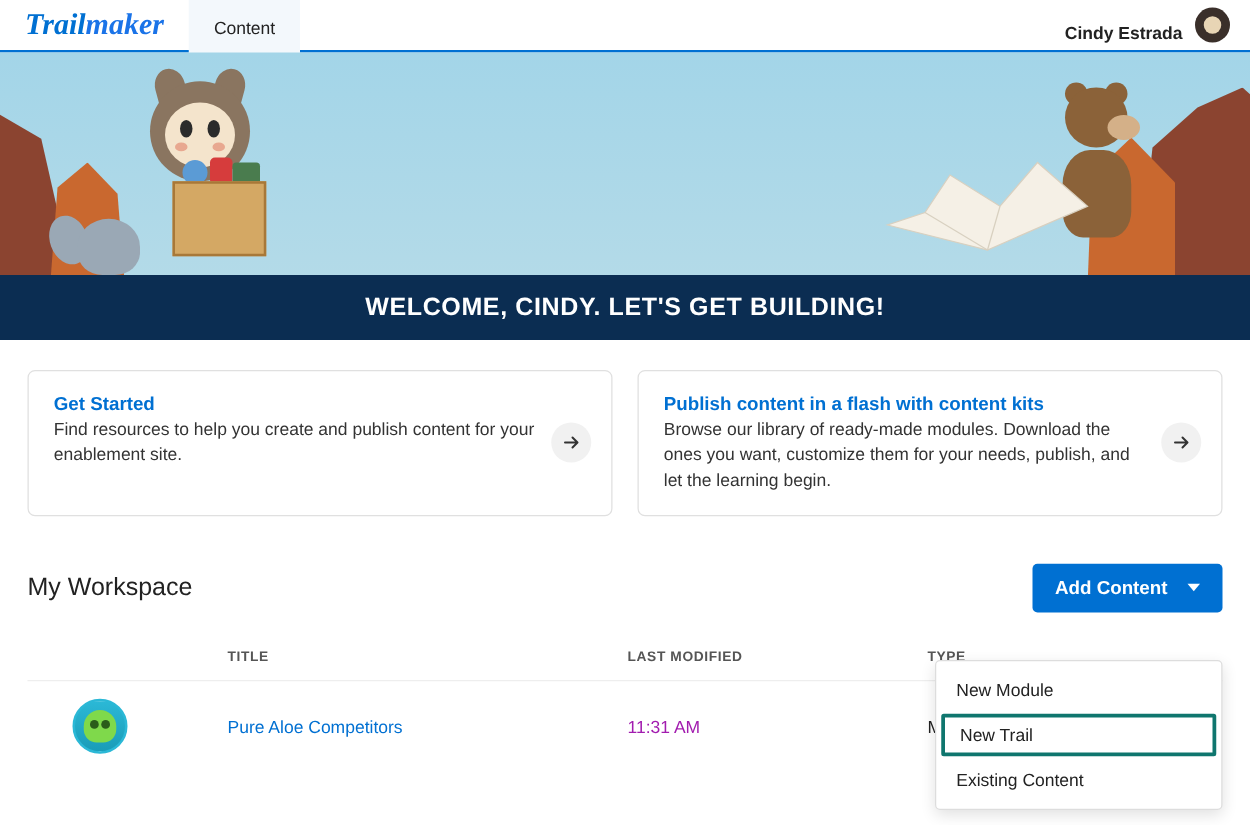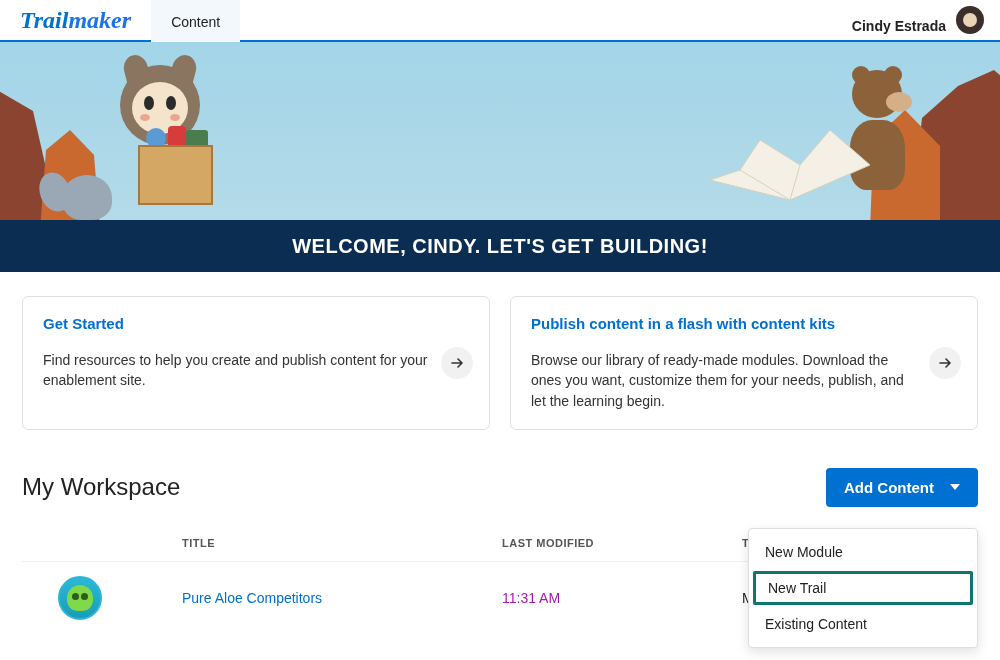--- a/index.html
+++ b/index.html
@@ -52,27 +52,27 @@
 .bear-ear { position: absolute; width: 18px; height: 18px; background: #8b6239; border-radius: 50%; }
 .bear-ear.l { top: -4px; left: 22px; }
 .bear-ear.r { top: -4px; left: 54px; }
 .bear-snout { position: absolute; top: 22px; left: 34px; width: 26px; height: 20px; background: #d4b088; border-radius: 50%; }
 .boat { position: absolute; right: 130px; bottom: 10px; width: 180px; height: 100px; }
 .boat-shape { width: 100%; height: 100%; }
 
 .content { padding: 24px 22px 0; background: #fff; }
 .cards { display: flex; gap: 20px; }
 .card { flex: 1; border: 1px solid #e0e0e0; border-radius: 6px; padding: 18px 55px 18px 20px; position: relative; min-height: 100px; }
-.card-title { color: #0070d2; font-weight: 600; font-size: 15px; margin-bottom: 18px; }
+.card-title { color: #0070d2; font-weight: 600; font-size: 15px; margin-bottom: 1px; }
 .card-body { color: #333; font-size: 14px; line-height: 1.45; }
 .card-arrow { position: absolute; right: 16px; top: 50%; transform: translateY(-50%); width: 32px; height: 32px; border-radius: 50%; background: #f1f1f1; display: flex; align-items: center; justify-content: center; cursor: pointer; color: #333; }
 
 .workspace { margin-top: 38px; }
 .ws-head { display: flex; align-items: center; justify-content: space-between; margin-bottom: 18px; }
-.ws-title { font-size: 24px; font-weight: 400; color: #222; }
+.ws-title { font-size: 20px; font-weight: 400; color: #222; }
 .add-btn { background: #0070d2; color: #fff; border: none; padding: 11px 18px; font-size: 15px; font-weight: 600; border-radius: 4px; display: flex; align-items: center; gap: 16px; cursor: pointer; }
 .caret { width: 0; height: 0; border-left: 5px solid transparent; border-right: 5px solid transparent; border-top: 6px solid #fff; }
 
 .table-head { display: flex; padding: 12px 0; font-size: 11px; font-weight: 700; color: #555; letter-spacing: 0.5px; }
 .col-icon { width: 160px; }
 .col-title { width: 320px; }
 .col-modified { width: 240px; }
 .col-type { flex: 1; }
 
 .table-row { display: flex; align-items: center; padding: 14px 0; border-top: 1px solid #eee; }

